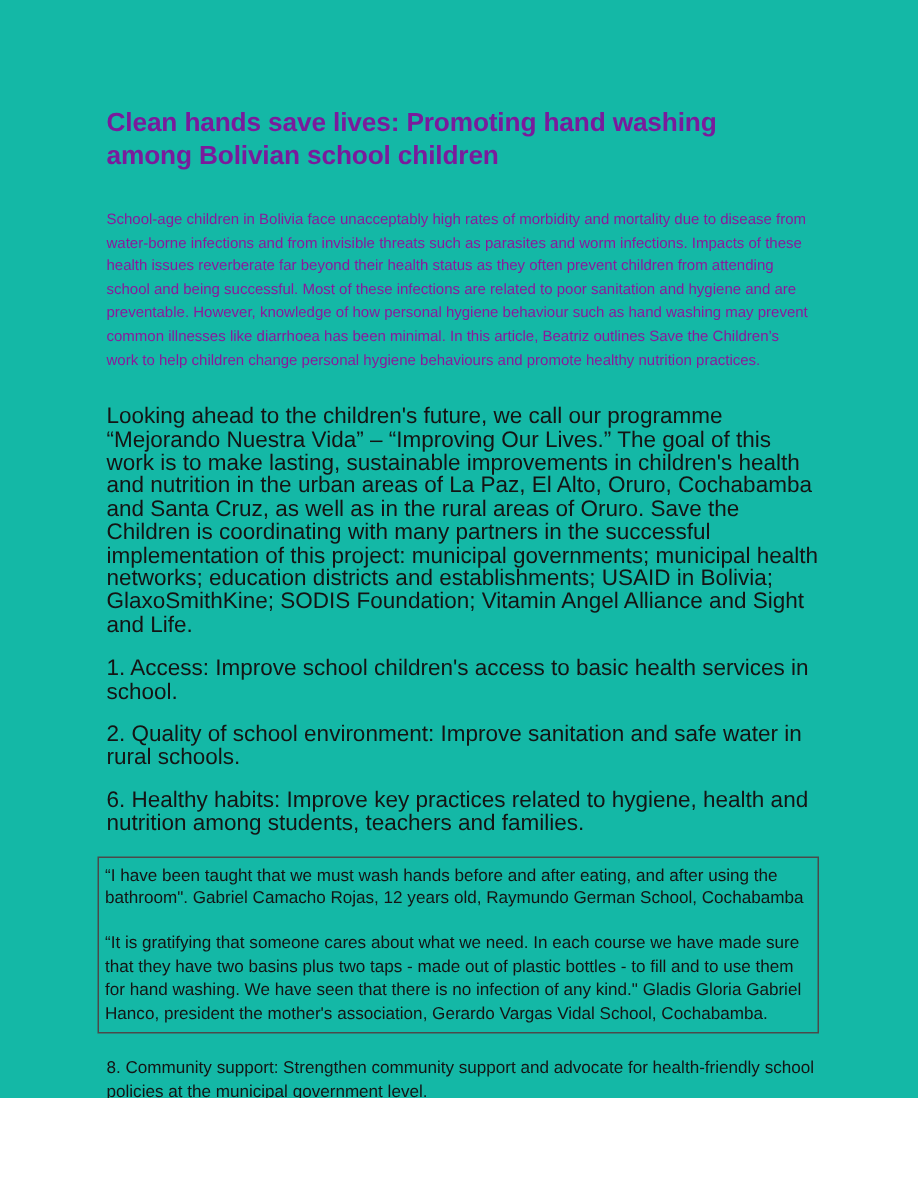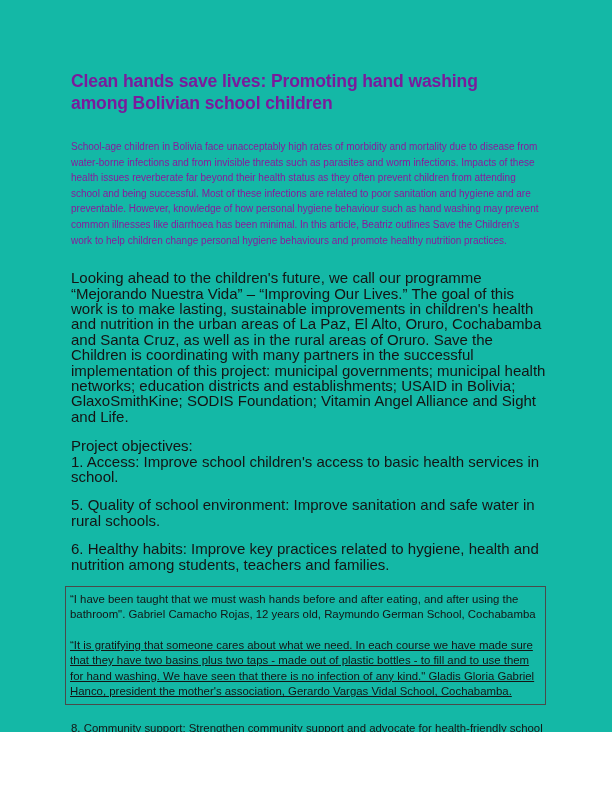--- a/index.html
+++ b/index.html
@@ -89,21 +89,20 @@
   }
   .quote-par {
     font-size: 11.4px;
     line-height: 15.4px;
     color: #141414;
     margin: 0;
     max-width: 470px;
   }
   .quote-par + .quote-par {
     margin-top: 15px;
-    text-decoration: underline;
   }
 
   .closing-par {
     font-size: 11.4px;
     line-height: 15.4px;
     color: #141414;
     margin: 0;
     max-width: 478px;
   }
 </style>
@@ -113,23 +112,22 @@
 <div class="page">
   <div class="content">
 
     <h1 class="doc-title">Clean hands save lives: Promoting hand washing among Bolivian school children</h1>
 
     <p class="standfirst">School-age children in Bolivia face unacceptably high rates of morbidity and mortality due to disease from water-borne infections and from invisible threats such as parasites and worm infections. Impacts of these health issues reverberate far beyond their health status as they often prevent children from attending school and being successful. Most of these infections are related to poor sanitation and hygiene and are preventable. However, knowledge of how personal hygiene behaviour such as hand washing may prevent common illnesses like diarrhoea has been minimal. In this article, Beatriz outlines Save the Children’s work to help children change personal hygiene behaviours and promote healthy nutrition practices.</p>
 
     <p class="body-par">Looking ahead to the children's future, we call our programme “Mejorando Nuestra Vida” – “Improving Our Lives.” The goal of this work is to make lasting, sustainable improvements in children's health and nutrition in the urban areas of La Paz, El Alto, Oruro, Cochabamba and Santa Cruz, as well as in the rural areas of Oruro. Save the Children is coordinating with many partners in the successful implementation of this project: municipal governments; municipal health networks; education districts and establishments; USAID in Bolivia; GlaxoSmithKine; SODIS Foundation; Vitamin Angel Alliance and Sight and Life.</p>
 
     <div class="obj-list">
-      <p class="body-par tight">Project objectives:</p>
       <p class="obj-item">1. Access: Improve school children's access to basic health services in school.</p>
-      <p class="obj-item">5. Quality of school environment: Improve sanitation and safe water in rural schools.</p>
+      <p class="obj-item">2. Quality of school environment: Improve sanitation and safe water in rural schools.</p>
       <p class="obj-item">6. Healthy habits: Improve key practices related to hygiene, health and nutrition among students, teachers and families.</p>
     </div>
 
     <div class="quote-box">
       <p class="quote-par">“I have been taught that we must wash hands before and after eating, and after using the bathroom". Gabriel Camacho Rojas, 12 years old, Raymundo German School, Cochabamba</p>
       <p class="quote-par">“It is gratifying that someone cares about what we need. In each course we have made sure that they have two basins plus two taps - made out of plastic bottles - to fill and to use them for hand washing. We have seen that there is no infection of any kind." Gladis Gloria Gabriel Hanco, president the mother's association, Gerardo Vargas Vidal School, Cochabamba.</p>
     </div>
 
     <p class="closing-par">8. Community support: Strengthen community support and advocate for health-friendly school policies at the municipal government level.</p>
 

